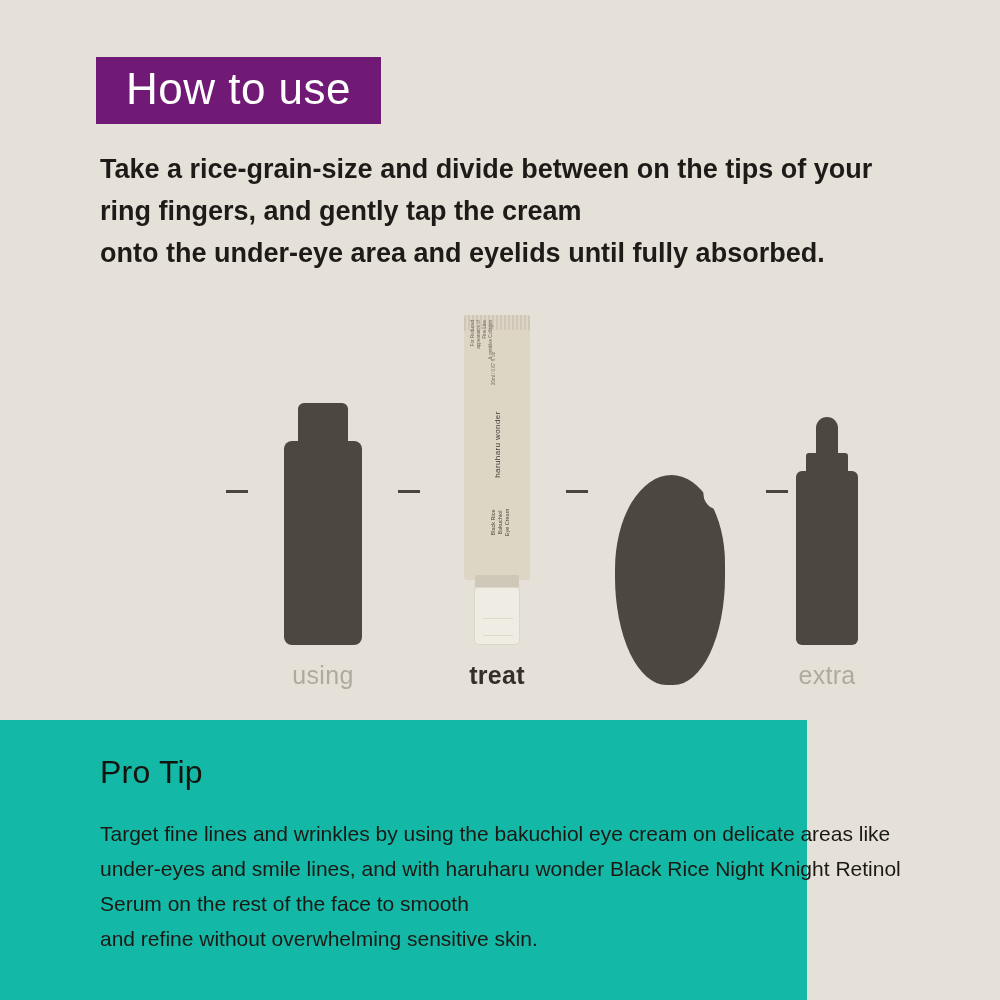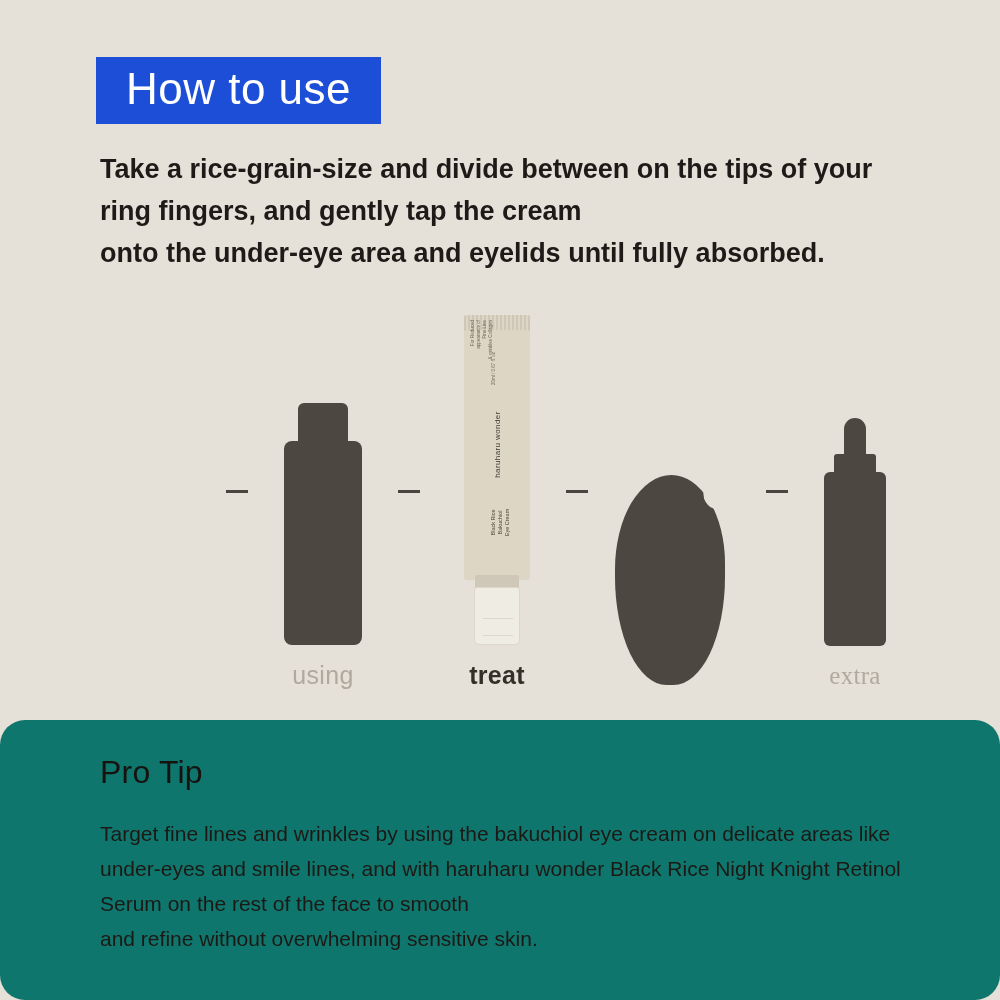--- a/index.html
+++ b/index.html
@@ -13,21 +13,21 @@
     position: relative;
     width: 1000px; height: 1000px;
     background: #e6e1d8;
   }
 
   
   .howto-badge {
     position: absolute;
     left: 96px; top: 57px;
     width: 285px; height: 67px;
-    background: #1d4ed8;
+    background: #701a75;
     display: flex; align-items: center; justify-content: center;
   }
   .howto-badge span {
     color: #ffffff;
     font-size: 44px;
     font-weight: 400;
     letter-spacing: 0.5px;
     line-height: 1;
     padding-bottom: 4px;
   }
@@ -70,21 +70,21 @@
   }
   .step.active .label {
     color: #343029;
     font-weight: bold;
   }
 
   .s1 { left: 72px; }
   .s2 { left: 238px; }
   .s3 { left: 412px; }
   .s4 { left: 590px; }
-  .s5 { left: 770px; font-family: Liberation Serif, serif; }
+  .s5 { left: 742px; }
 
   .dash {
     position: absolute;
     top: 200px;
     width: 22px; height: 3px;
     background: #4a453e;
   }
   .d1 { left: 226px; }
   .d2 { left: 398px; }
   .d3 { left: 566px; }
@@ -228,23 +228,22 @@
     position: absolute; top: 54px; left: 0;
     width: 62px; height: 174px;
     background: #4c4740;
     border-radius: 6px;
   }
 
   
   .protip {
     position: absolute;
     left: 0; bottom: 0;
-    width: 1000px; height: 280px;
-    background: #0f766e;
-    border-radius: 25px;
+    width: 807px; height: 280px;
+    background: #14b8a6;
   }
   .protip h2 {
     position: absolute;
     left: 100px; top: 34px;
     font-size: 32px;
     font-weight: 400;
     color: #16130f;
     letter-spacing: 0.2px;
   }
   .protip p {

